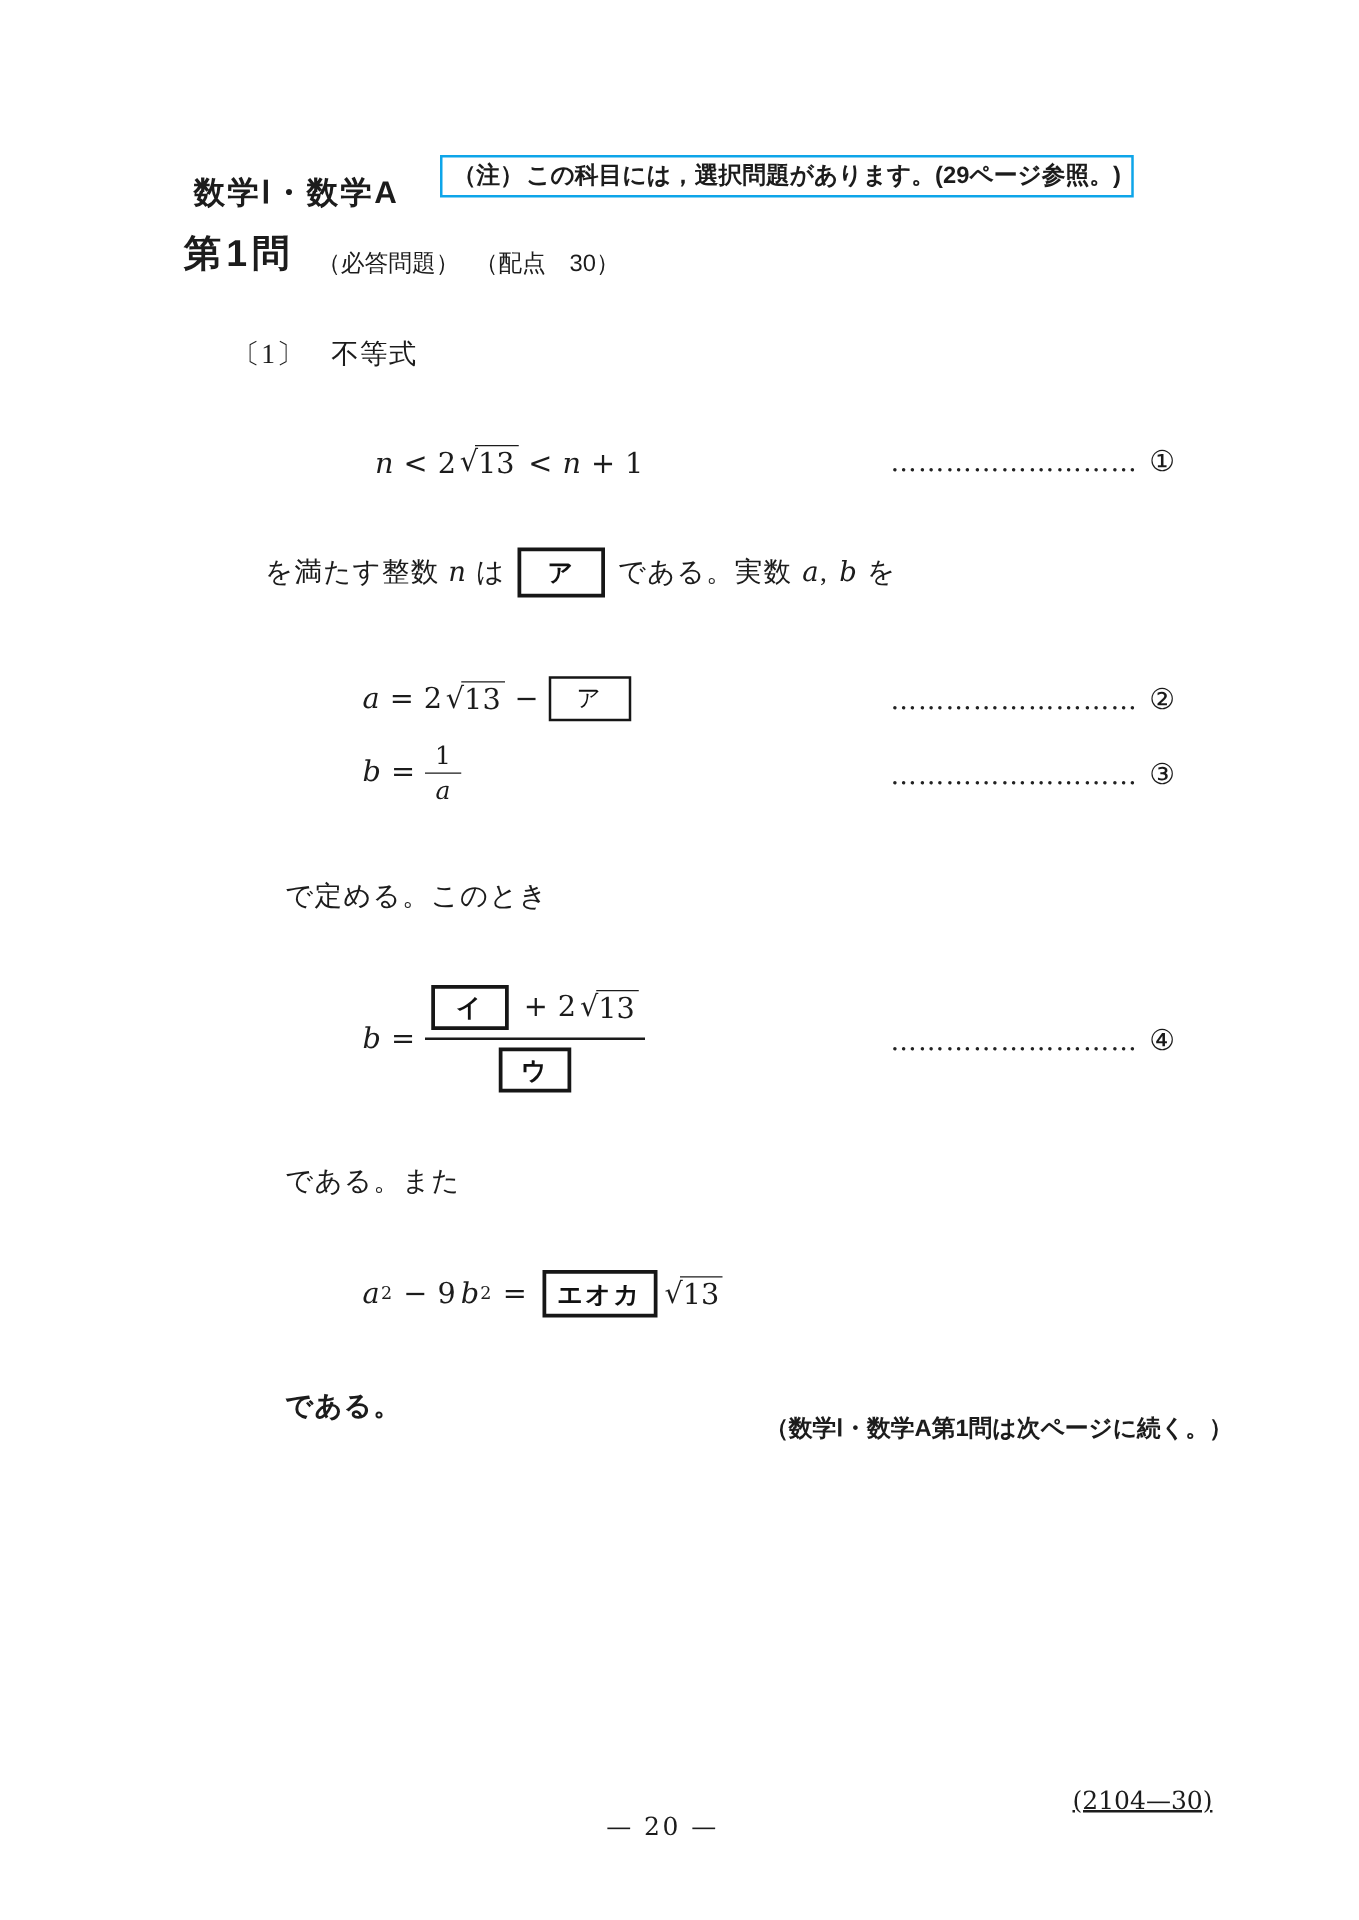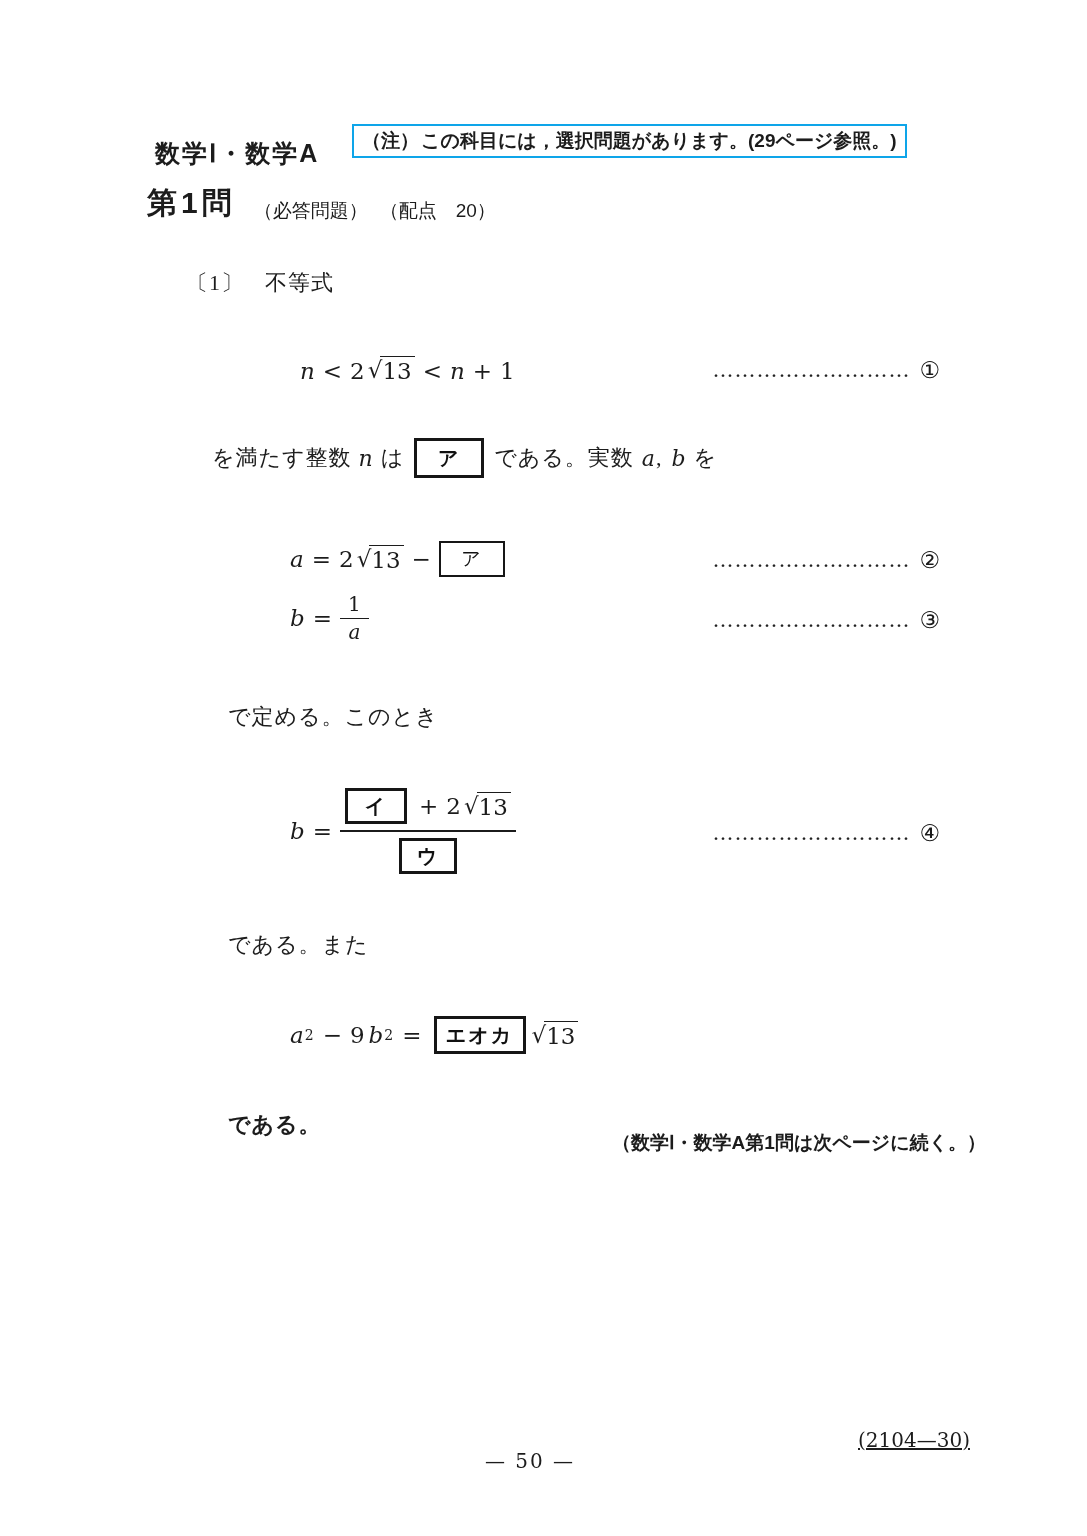--- a/index.html
+++ b/index.html
@@ -90,21 +90,21 @@
 <div class="page">
 
   <div class="subject">数学Ⅰ・数学A</div>
   <div class="note-box">
     <span class="note-label">（注）</span><span>この科目には，選択問題があります。(29ページ参照。)</span>
   </div>
 
   <div class="sec-row">
     <span class="sec-title">第1問</span>
     <span class="sec-kind">（必答問題）</span>
-    <span class="sec-points">（配点　20）</span>
+    <span class="sec-points">（配点　30）</span>
   </div>
 
   <div class="body-line part-row">
     <span>〔1〕</span><span class="part-intro">不等式</span>
   </div>
 
   <div class="eq-row eq1">
     <span class="math">
       <span class="it">n</span><span class="op">&lt;</span><span class="coef">2</span><span class="sq"><span class="sgn">√</span><span class="arg">13</span></span><span class="op">&lt;</span><span class="it">n</span><span class="op">+</span><span>1</span>
     </span>
@@ -191,16 +191,16 @@
         <span class="op">=</span>
         <span class="box box-eoka">エオカ</span>
         <span class="sq"><span class="sgn">√</span><span class="arg">13</span></span>
     </span>
   </div>
 
   <div class="body-line line-dearu">である。</div>
 
   <div class="continue-note">（数学Ⅰ・数学A第1問は次ページに続く。）</div>
 
-  <div class="footer-page">— 50 —</div>
+  <div class="footer-page">— 20 —</div>
   <div class="footer-code">(2104—30)</div>
 
 </div>
 
 </body></html>

